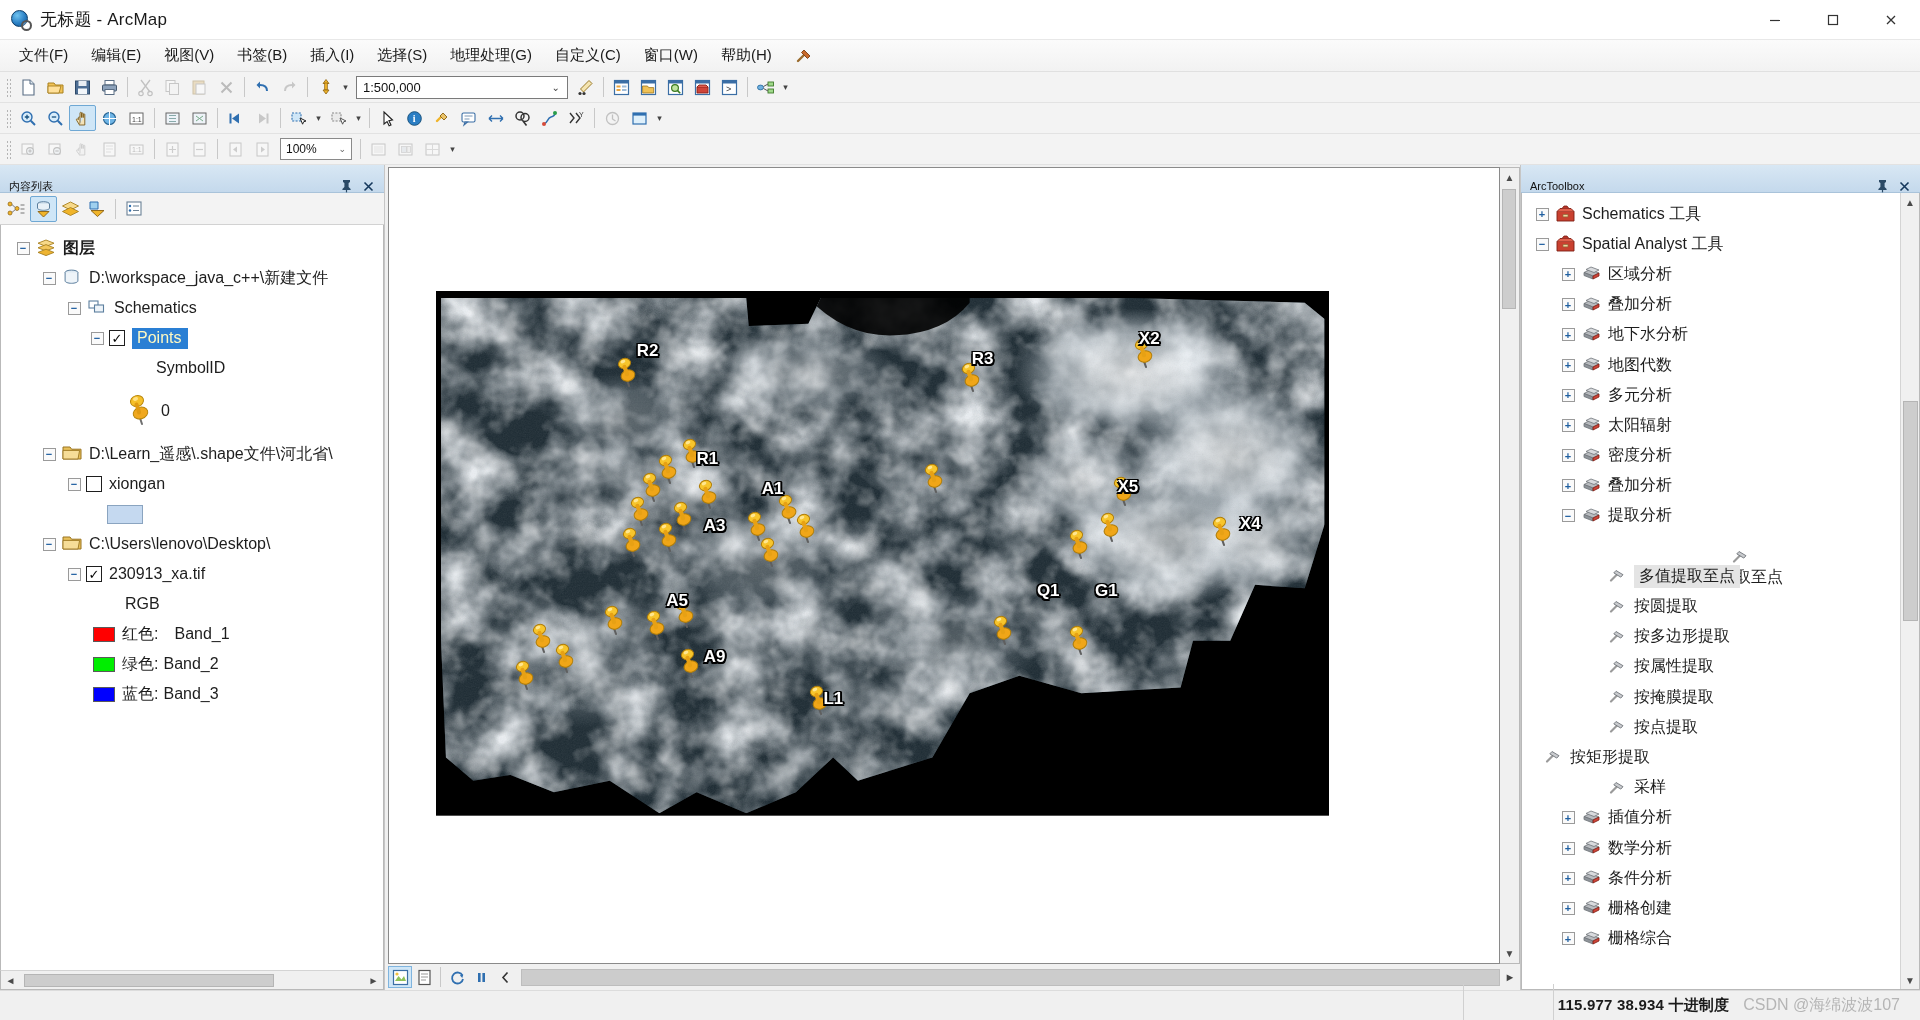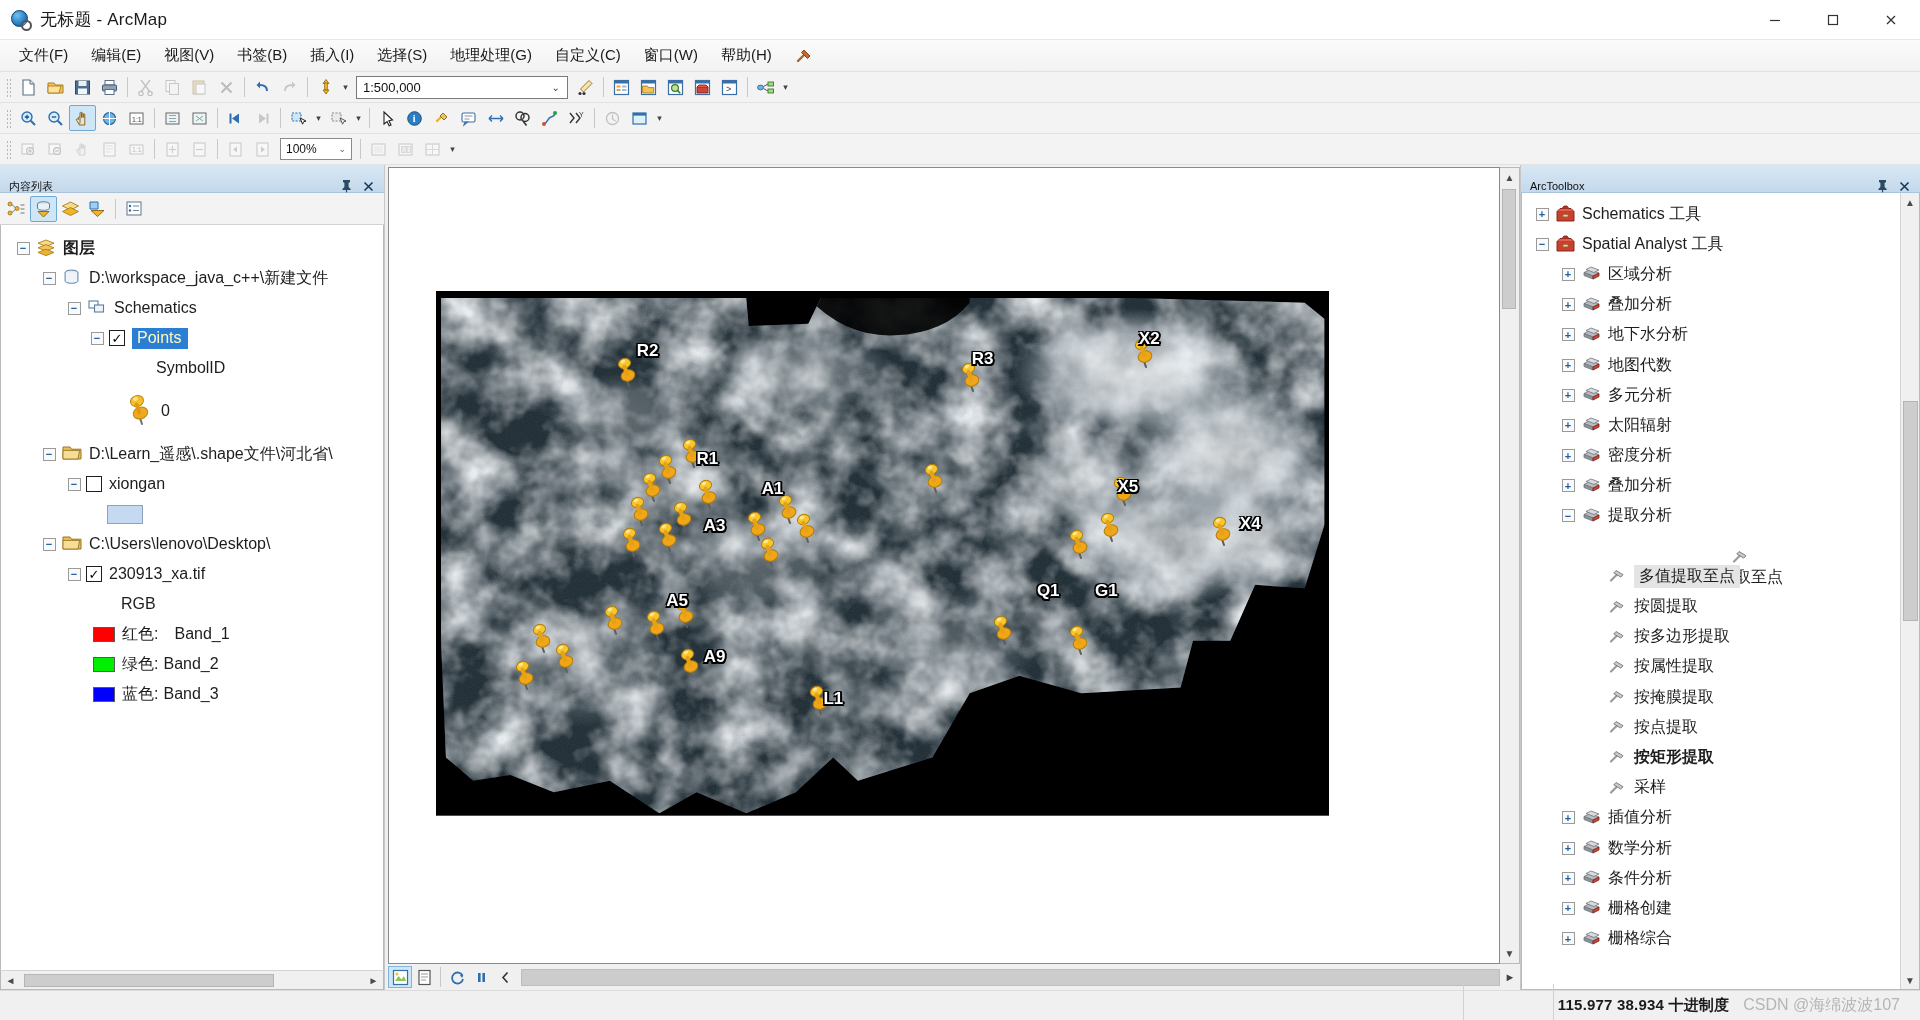--- a/index.html
+++ b/index.html
@@ -846,21 +846,21 @@
         </div>
 
         <div class="tree-row" style="padding-left:65px;">
           <span class="tw">
               <span class="twbox">−</span>
             </span>
           <span class="cb">✓</span>
           <span>230913_xa.tif</span>
         </div>
 
-        <div class="tree-row" style="padding-left:120px;">
+        <div class="tree-row" style="padding-left:80px;margin-left:44px;">
           <span>RGB</span>
         </div>
 
         <div class="tree-row" style="padding-left:92px;">
           <span style="display:inline-block;width:22px;height:15px;background:#ff0000;border:1px solid #5a5a5a;margin-right:7px;"></span>
           <span>红色:</span>
           <span style="display:inline-block;width:16px;"></span>
           <span>Band_1</span>
         </div>
         <div class="tree-row" style="padding-left:92px;">
@@ -1415,21 +1415,21 @@
               <span class="lbl">按掩膜提取</span>
             </div>
             <div class="atb-row" style="padding-left: 64px;">
               <span class="tw"></span>
               <span class="lyr-ico"><svg width="23" height="19" viewBox="0 0 23 19">
                   <path d="M5 14.5l6-6" stroke="#9a9a9a" stroke-width="2.2" stroke-linecap="round"></path>
                   <path d="M10 4.5l7 4.2-2.2 2.4-7-4.2z" fill="#c9cbce" stroke="#6f7479" stroke-width=".9"></path>
                 </svg></span>
               <span class="lbl">按点提取</span>
             </div>
-            <div class="atb-row" style="padding-left: 64px; font-weight: bold;">
+            <div class="atb-row" style="">
               <span class="tw"></span>
               <span class="lyr-ico"><svg width="23" height="19" viewBox="0 0 23 19">
                   <path d="M5 14.5l6-6" stroke="#9a9a9a" stroke-width="2.2" stroke-linecap="round"></path>
                   <path d="M10 4.5l7 4.2-2.2 2.4-7-4.2z" fill="#c9cbce" stroke="#6f7479" stroke-width=".9"></path>
                 </svg></span>
               <span class="lbl">按矩形提取</span>
             </div>
             <div class="atb-row" style="padding-left: 64px;">
               <span class="tw"></span>
               <span class="lyr-ico"><svg width="23" height="19" viewBox="0 0 23 19">

